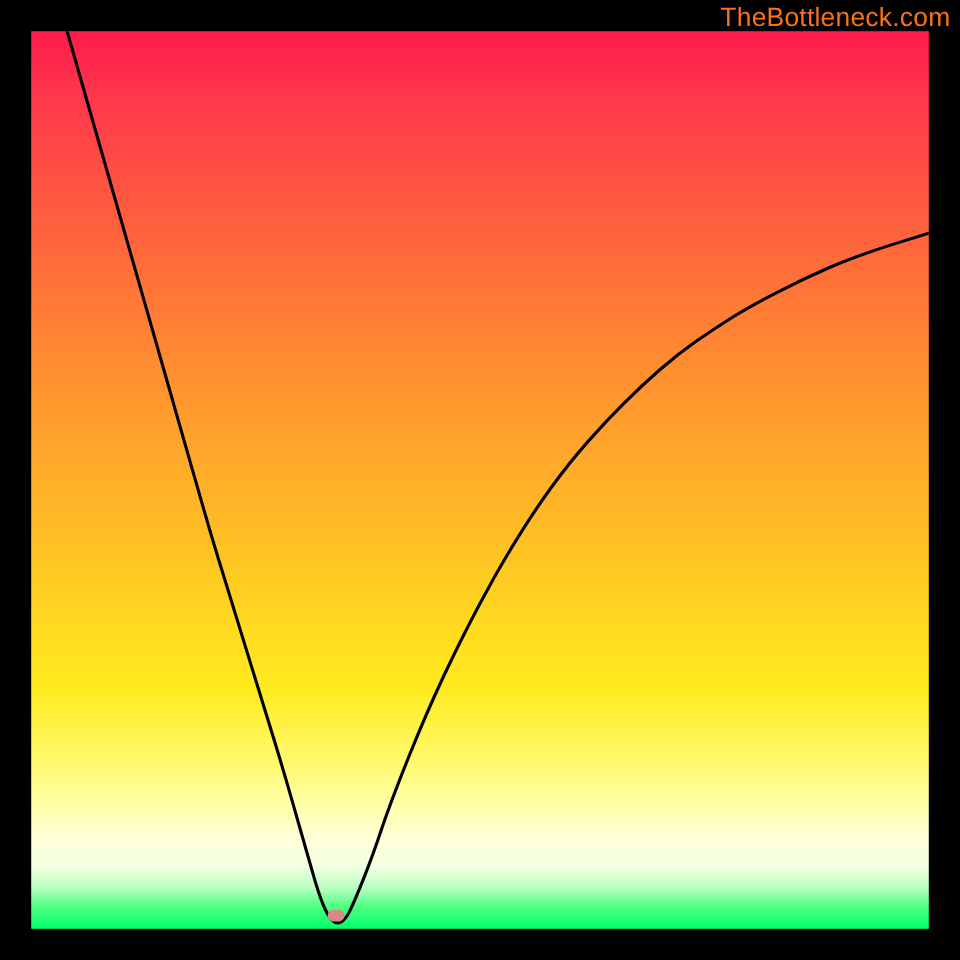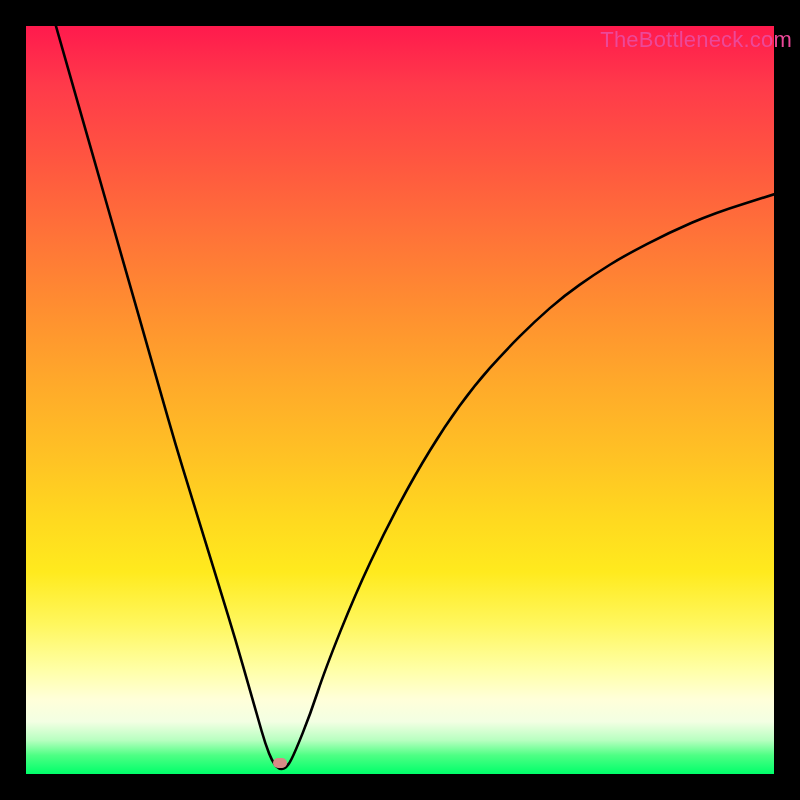--- a/index.html
+++ b/index.html
@@ -14,26 +14,25 @@
   .frame {
     position: relative;
     width: 800px;
     height: 800px;
     background: #000;
   }
   .watermark {
     position: absolute;
     top: 2px;
     right: 8px;
-    color: #ec4899;
+    color: #f97316;
     font-size: 22px;
     font-weight: 500;
     letter-spacing: 0.2px;
     z-index: 20;
-    margin-top: 25px;
   }
   .plot-area {
     position: absolute;
     left: 26px;
     top: 26px;
     width: 748px;
     height: 748px;
     
     background: linear-gradient(
       to bottom,

